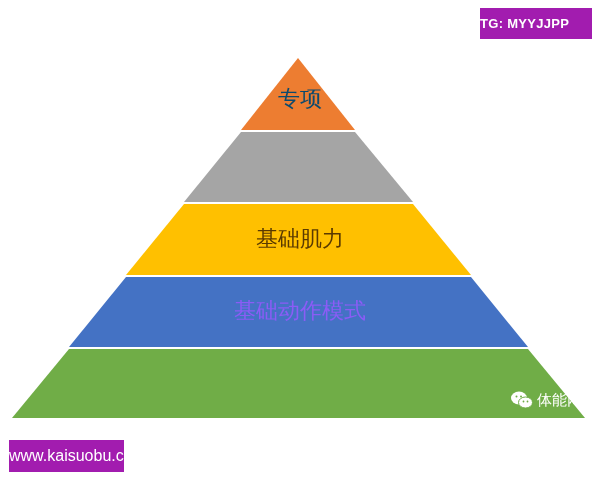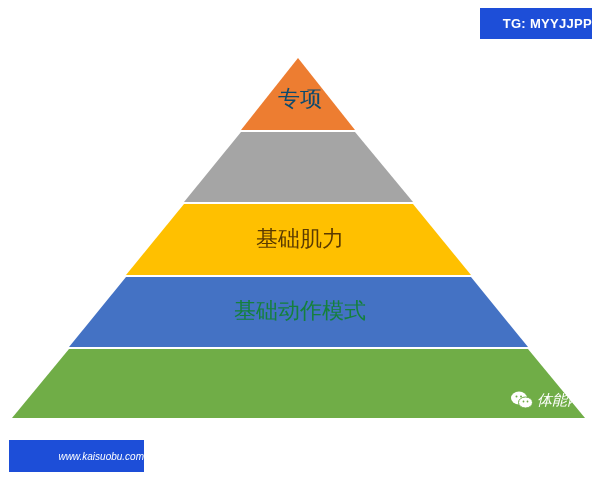--- a/index.html
+++ b/index.html
@@ -23,50 +23,48 @@
       position: absolute;
       left: 0;
       width: 600px;
       text-align: center;
       font-size: 22px;
       line-height: 26px;
       white-space: nowrap;
     }
     .badge {
       position: absolute;
-      background: #1d4ed8;
+      background: #a21caf;
       color: #ffffff;
       font-family: "Liberation Sans", "DejaVu Sans", sans-serif;
       font-weight: bold;
       display: flex;
       align-items: center;
-      justify-content: flex-end;
+      justify-content: flex-start;
     }
     .badge-tg {
       left: 480px; top: 8px;
       width: 112px; height: 31px;
       font-size: 13px;
       letter-spacing: 0.3px;
     }
     .badge-site {
       left: 9px; top: 440px;
-      width: 135px; height: 32px;
-      font-size: 10px;
+      width: 115px; height: 32px;
+      font-size: 16px;
       font-weight: normal;
-      font-style: italic;
     }
     .wechat-mark {
       position: absolute;
       left: 510px; top: 390px;
       display: flex;
       align-items: center;
       gap: 3px;
       color: #ffffff;
       font-size: 15px;
-      font-style: italic;
     }
     .wechat-icon {
       width: 24px; height: 20px;
       display: inline-block;
     }
   </style>
 </head>
 <body>
 
 <div class="canvas">
@@ -74,21 +72,21 @@
 
     <polygon fill="#ED7D31" points="298,58 355,130 241,130"></polygon>
     <polygon fill="#A5A5A5" points="241,132 355,132 413,202 184,202"></polygon>
     <polygon fill="#FFC000" points="184,204 413,204 471,275 126,275"></polygon>
     <polygon fill="#4472C4" points="126,277 471,277 528,347 69,347"></polygon>
     <polygon fill="#70AD47" points="69,349 528,349 585,418 12,418"></polygon>
   </svg>
 
   <div class="layer-label" style="top:86px; color:#0c4a6e;">专项</div>
   <div class="layer-label" style="top:226px; color:#5a3a00;">基础肌力</div>
-  <div class="layer-label" style="top:298px; color:#15803d;">基础动作模式</div>
+  <div class="layer-label" style="top:298px; color:#8b5cf6;">基础动作模式</div>
 </div>
 
 <div class="badge badge-tg">
   <span>TG: MYYJJPP</span>
 </div>
 
 <div class="badge badge-site">
   <span>www.kaisuobu.com</span>
 </div>
 

